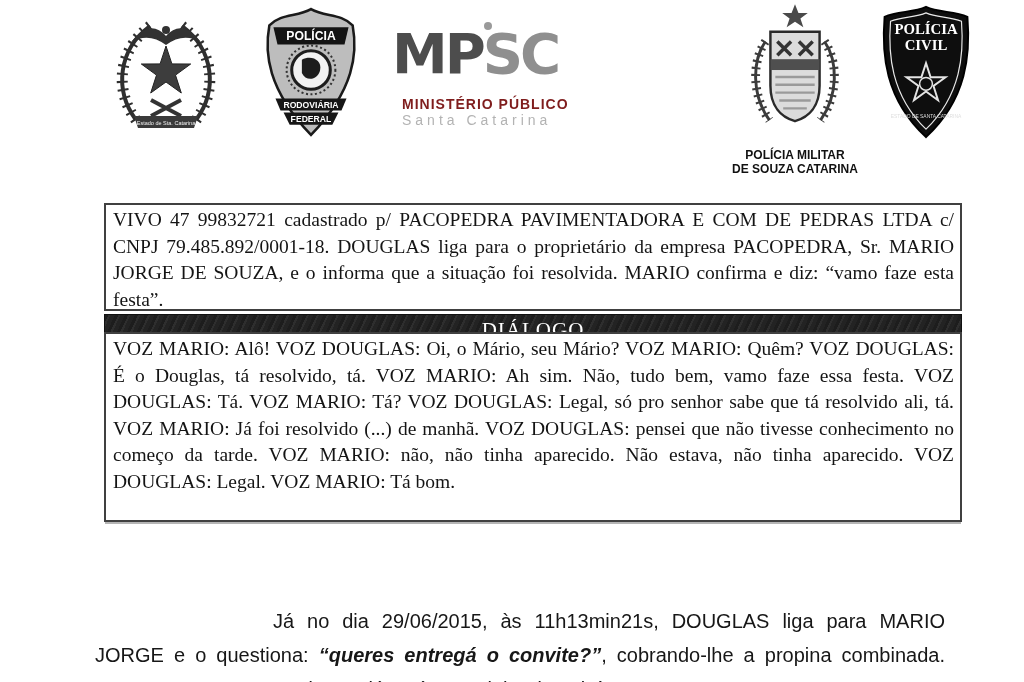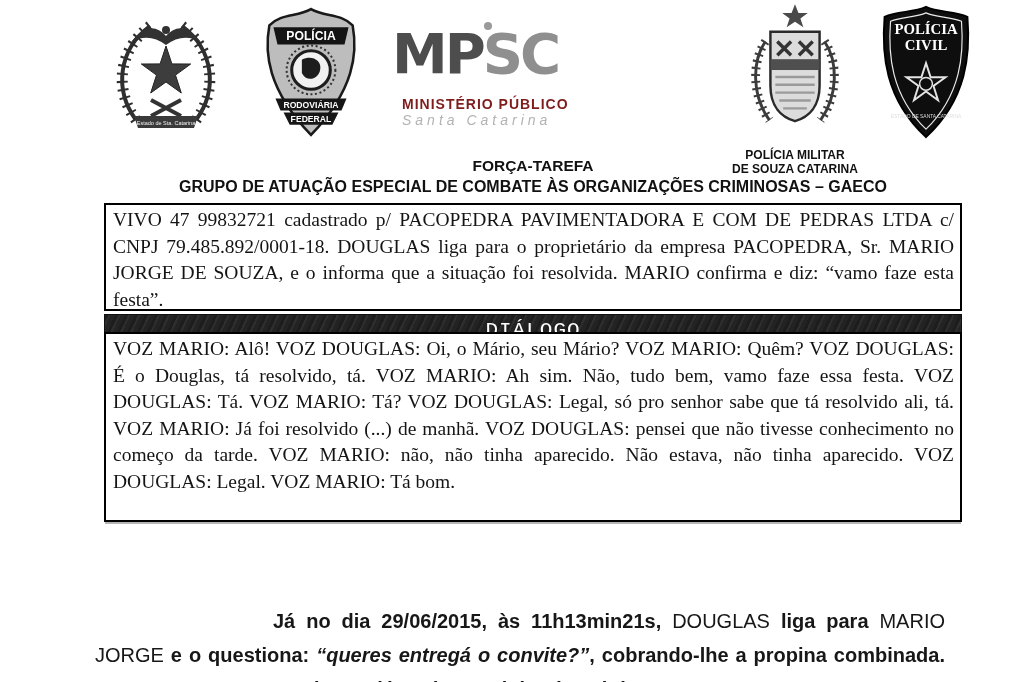--- a/index.html
+++ b/index.html
@@ -20,45 +20,45 @@
   .mpsc{left:392px;top:24px;width:318px;height:76px;}
   .mpsc-row{display:flex;align-items:flex-start;flex-direction:column;}
   .mpsc-word{position:relative;font-family:"DejaVu Sans","Liberation Sans",sans-serif;
              font-weight:700;font-size:56px;line-height:60px;letter-spacing:-3px;}
   .mpsc-dark{color:#4d4d4d;}
   .mpsc-light{color:#8f8f8f;}
   .mpsc-dot{position:absolute;top:-2px;left:92px;width:8px;height:8px;border-radius:50%;
             background:#9a9a9a;}
   .mpsc-text{font-family:"Liberation Sans","DejaVu Sans",sans-serif;margin:12px 0 0 10px;}
   .mpsc-text .l1{font-weight:700;font-size:14px;letter-spacing:1px;color:#7f1d1d;line-height:16px;}
-  .mpsc-text .l2{font-size:14px;letter-spacing:4px;color:#b3b3b3;line-height:17px;font-style:italic;}
+  .mpsc-text .l2{font-size:14px;letter-spacing:4px;color:#b3b3b3;line-height:17px;}
 
   
   .title-block{position:absolute;left:104px;top:157px;width:858px;text-align:center;
                font-family:"Liberation Sans","DejaVu Sans",sans-serif;font-weight:700;color:#111;}
   .title-l1{font-size:15.5px;line-height:18px;}
   .title-l2{font-size:16px;line-height:20px;margin-top:2px;}
 
   
-  .textbox{position:absolute;left:104px;width:858px;border:2px solid #000000;background:#fff;
+  .textbox{position:absolute;left:104px;width:858px;border:2px solid #404040;background:#fff;
            box-sizing:border-box;font-size:19.5px;line-height:26.5px;text-align:justify;
            padding:2px 6px 0 7px;color:#141414;}
   .intro-box{top:203px;height:108px;}
   .dialog-box{top:332px;height:190px;box-shadow:0 3px 0 -1px #b5b5b5;}
 
   .dialog-bar{position:absolute;left:104px;top:314px;width:858px;height:32px;box-sizing:border-box;
               background:repeating-linear-gradient(115deg,#1d1d1d 0 3px,#2e2e2e 3px 5px,#232323 5px 9px);
               color:#ffffff;text-align:center;font-size:21px;line-height:31px;letter-spacing:1px;
-              border:1px solid #111;font-family:Liberation Mono, monospace;}
+              border:1px solid #111;}
 
   
   .closing{position:absolute;left:95px;top:584px;width:850px;
            font-family:"Liberation Sans","DejaVu Sans",sans-serif;
            font-size:20px;line-height:34px;text-align:justify;text-indent:178px;color:#171717;}
-  .seg.normal{font-weight:700;}
+  .seg.normal{font-weight:400;}
   .seg.bold{font-weight:400;}
   .seg.bold-italic{font-weight:700;font-style:italic;}
 
   svg text{font-family:"Liberation Sans","DejaVu Sans",sans-serif;}
 </style>
 </head>
 <body>
 
 <div class="page">
 
@@ -133,24 +133,20 @@
       <path d="M50,3 C63,9 79,7 92,13 C95,50 92,96 50,135 C8,96 5,50 8,13 C21,7 37,9 50,3 Z" fill="#0e0e0e" stroke="#000" stroke-width="2"></path>
       <path d="M50,9 C61,14 74,12.5 86,17.5 C88.5,50 86,92 50,127 C14,92 11.5,50 14,17.5 C26,12.5 39,14 50,9 Z" fill="none" stroke="#e9e9e9" stroke-width="1.2"></path>
       <text x="50" y="30" font-size="15" font-weight="bold" fill="#ffffff" text-anchor="middle" style="font-family:'Liberation Serif','DejaVu Serif',serif;">POLÍCIA</text>
       <text x="50" y="47" font-size="15" font-weight="bold" fill="#ffffff" text-anchor="middle" style="font-family:'Liberation Serif','DejaVu Serif',serif;">CIVIL</text>
       <polygon points="50,60 54.7,74.3 69.8,74.4 57.6,83.2 62.2,97.6 50,88.8 37.8,97.6 42.4,83.2 30.2,74.4 45.3,74.3" fill="#0e0e0e" stroke="#e4e4e4" stroke-width="2"></polygon>
       <circle cx="50" cy="81" r="6.5" fill="#0e0e0e" stroke="#e4e4e4" stroke-width="1.5"></circle>
       <text x="50" y="116" font-size="5" fill="#dedede" text-anchor="middle">ESTADO DE SANTA CATARINA</text>
     </svg>
   </div>
 
-  <div class="title-block">
-    <div class="title-l1">FORÇA-TAREFA</div>
-    <div class="title-l2">GRUPO DE ATUAÇÃO ESPECIAL DE COMBATE ÀS ORGANIZAÇÕES CRIMINOSAS – GAECO</div>
-  </div>
 
   <div class="textbox intro-box">
     <span>VIVO 47 99832721 cadastrado p/ PACOPEDRA PAVIMENTADORA E COM DE PEDRAS LTDA c/ CNPJ 79.485.892/0001-18. DOUGLAS liga para o proprietário da empresa PACOPEDRA, Sr. MARIO JORGE DE SOUZA, e o informa que a situação foi resolvida. MARIO confirma e diz: “vamo faze esta festa”.</span>
   </div>
 
   <div class="dialog-bar">
     <span>DIÁLOGO</span>
   </div>
 
   <div class="textbox dialog-box">

